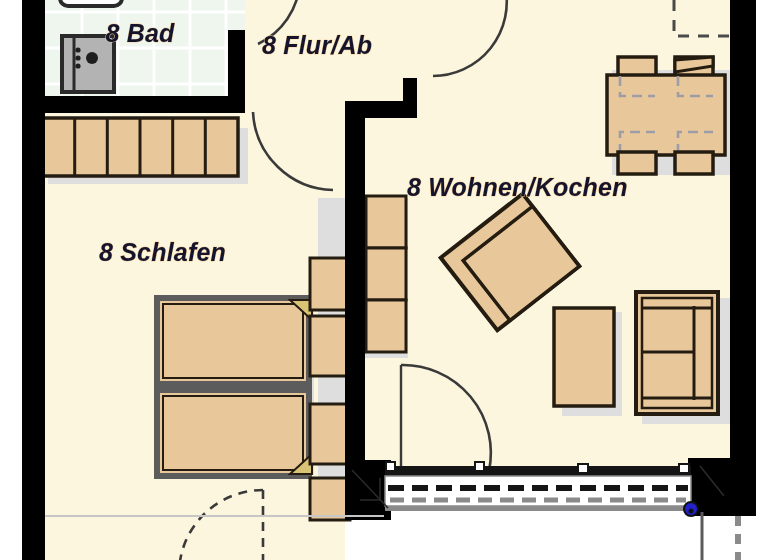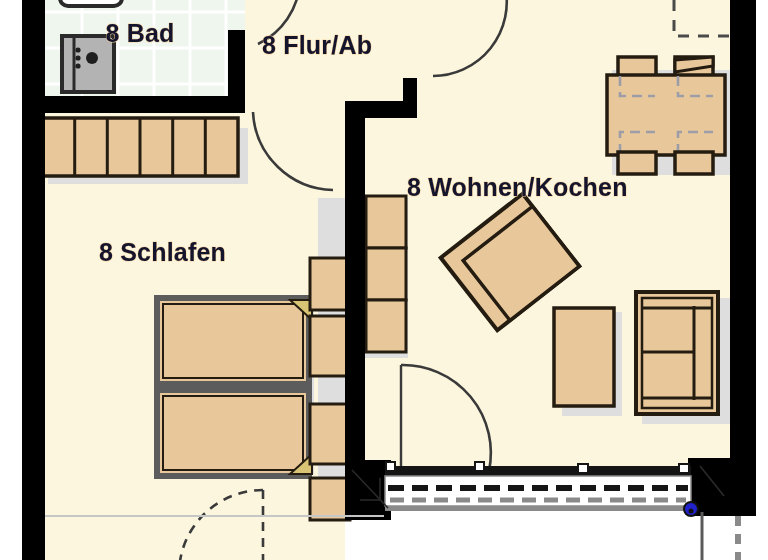--- a/index.html
+++ b/index.html
@@ -1,18 +1,18 @@
 <!DOCTYPE html>
 <html><head>
 <meta charset="utf-8">
 <style>
   html,body{margin:0;padding:0;background:#ffffff;}
   body{width:768px;height:560px;overflow:hidden;
        font-family:"Liberation Sans", sans-serif;}
-  #plan{position:relative;width:768px;height:560px;background:#ffffff;}
+  #plan{position:relative;width:768px;height:560px;background:#ffffff;font-style:italic;}
   svg{display:block;}
   .roomlabel{
     font-family:"Liberation Sans", sans-serif;
     font-weight:bold;
     font-size:25px;
     fill:#14142d;
     paint-order:stroke;
     stroke:#f7cf9a;
     stroke-width:0.9px;
     stroke-linejoin:round;

